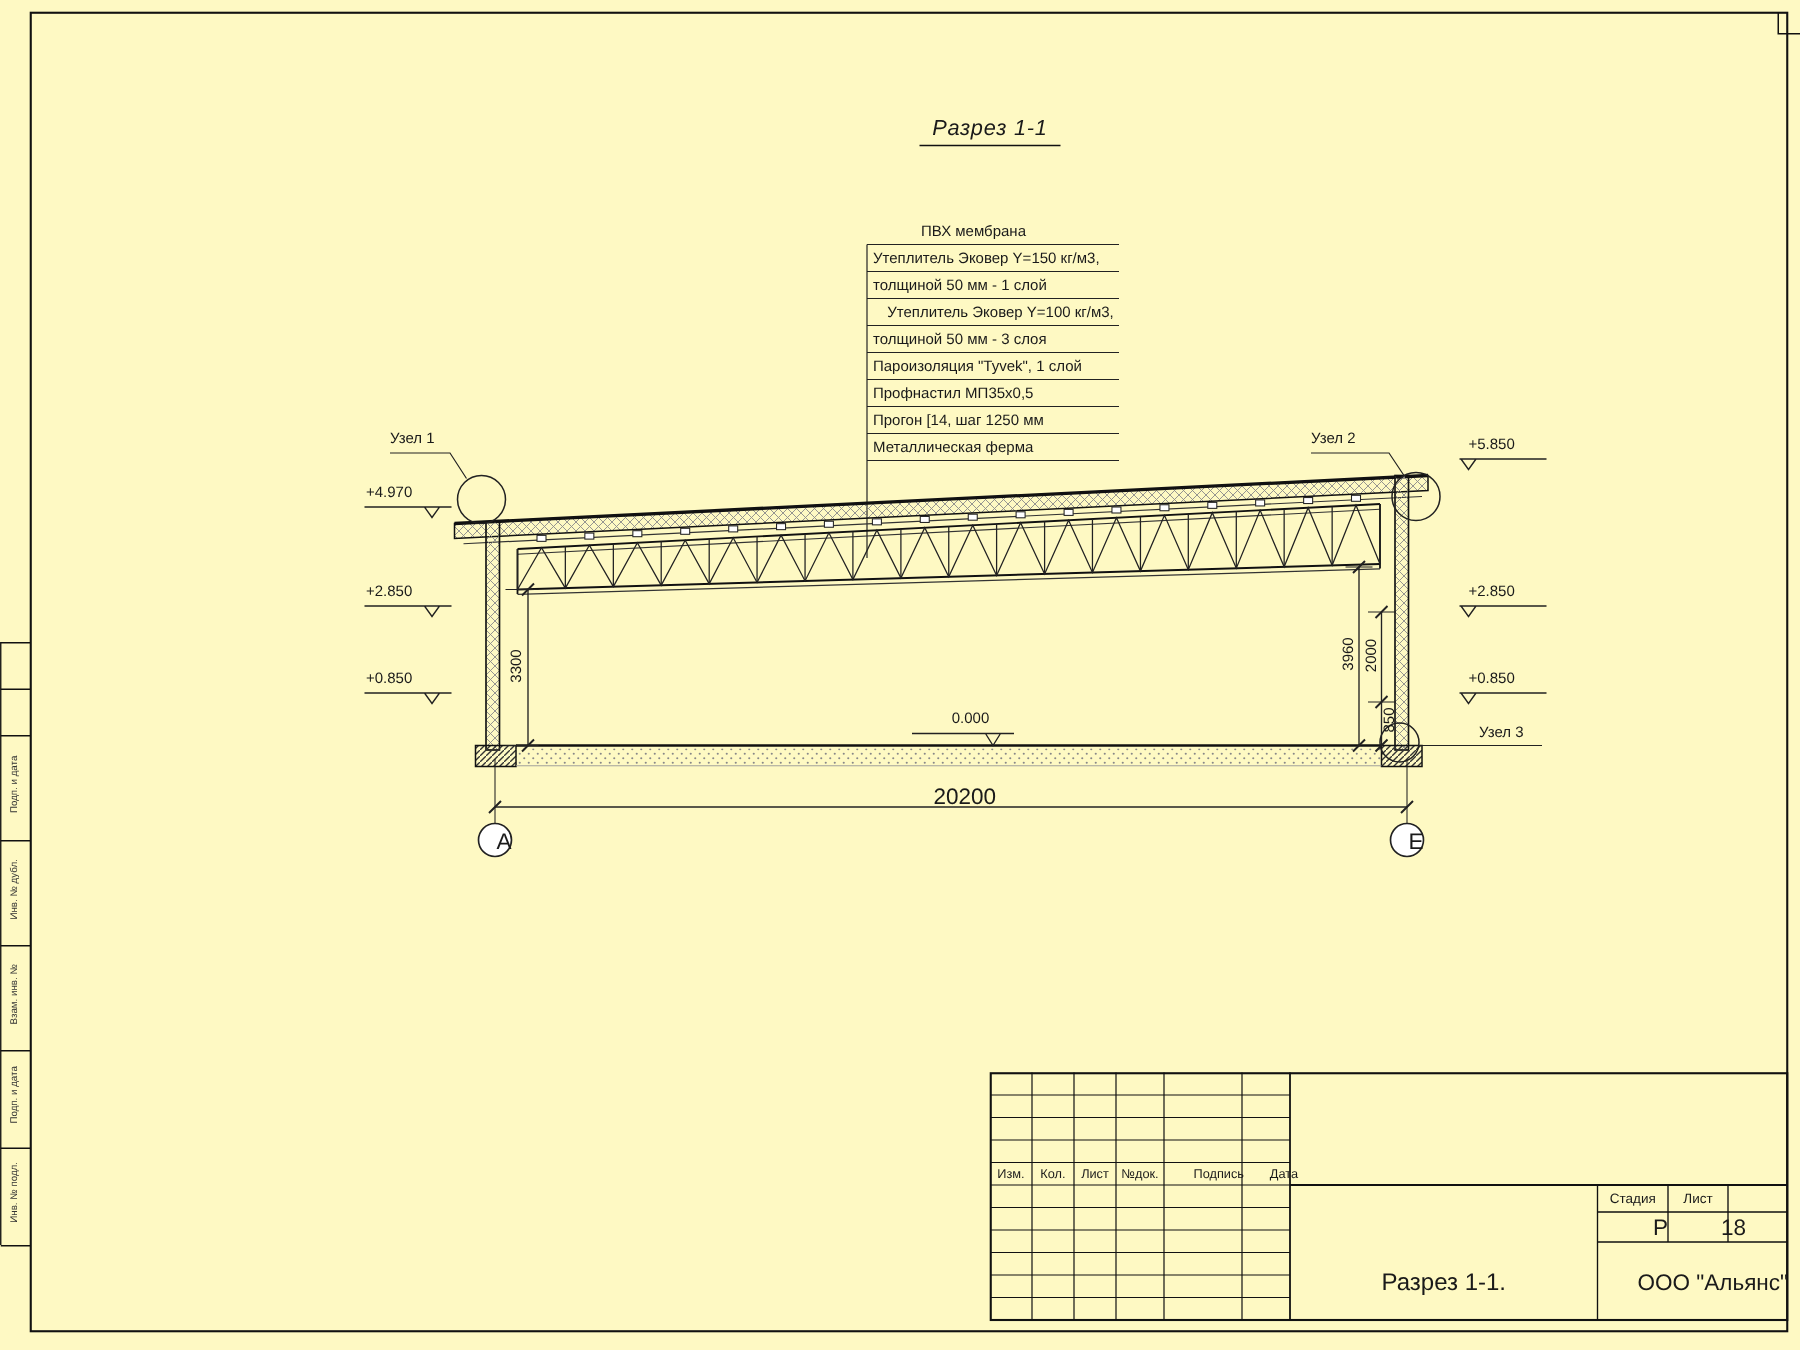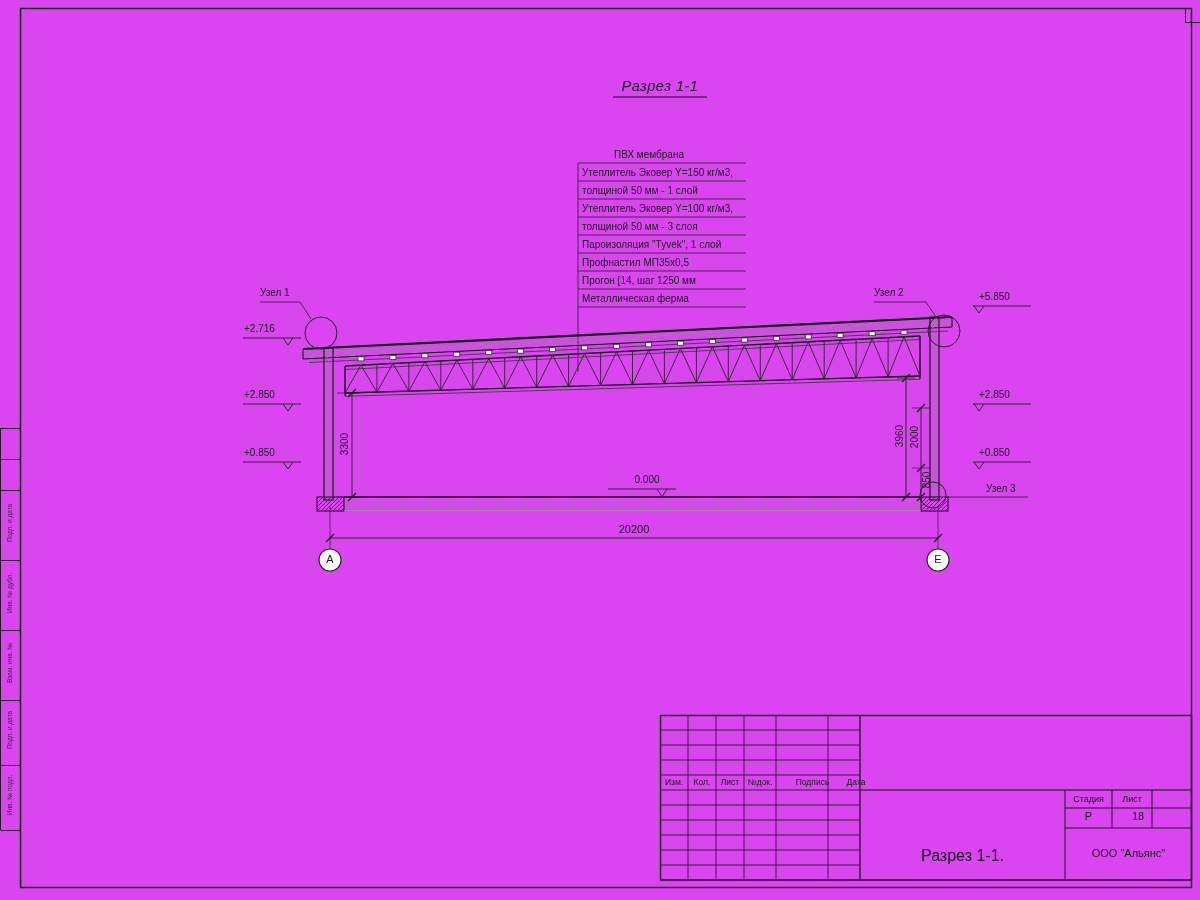--- a/index.html
+++ b/index.html
@@ -1,23 +1,23 @@
 <!DOCTYPE html>
 <html><head>
 <meta charset="utf-8">
 <style>
   html,body{margin:0;padding:0;background:#fff;}
-  .page{position:relative;width:1200px;height:900px;background:#d946ef;
+  .page{position:relative;width:1200px;height:900px;background:#fef9c3;
         font-family:"Liberation Sans",sans-serif;overflow:hidden;}
   .page svg{position:absolute;left:0;top:0;}
   .t{position:absolute;color:#1a1a1a;font-size:10px;line-height:1.2;white-space:nowrap;}
   .c{text-align:center;}
   .rot{transform:rotate(-90deg);}
   .small{font-size:8.5px;}
-  .med{font-size:11px;}
+  .med{font-size:15px;text-align:right;}
   .big{font-size:14.5px;font-style:italic;letter-spacing:.5px;}
   .name{font-size:16px;}
   .tiny{font-size:6.5px;color:#333;}
 </style>
 </head>
 <body>
 
 <div class="page">
 
 <svg width="1200" height="900" viewBox="0 0 1200 900">
@@ -170,32 +170,32 @@
     <path d="M1065 790 V880 M1112 790 V828 M1152 790 V828" stroke-width="0.9"></path>
     <path d="M1065 808 H1192 M1065 828 H1192" stroke-width="0.9"></path>
   </g>
 </svg>
 
 <div class="t big c" style="left:600px;top:78px;width:120px;">Разрез 1-1</div>
 
 <div class="t" style="left:582px;top:149px;width:170px;margin-left:32px;">ПВХ мембрана</div>
 <div class="t" style="left:582px;top:167px;width:170px;">Утеплитель Эковер Y=150 кг/м3,</div>
 <div class="t" style="left:582px;top:185px;width:170px;">толщиной 50 мм - 1 слой</div>
-<div class="t" style="left:582px;top:203px;width:170px;">Утеплитель Эковер Y=100 кг/м3,</div>
+<div class="t" style="left:582px;top:203px;width:170px;text-align:center;">Утеплитель Эковер Y=100 кг/м3,</div>
 <div class="t" style="left:582px;top:221px;width:170px;">толщиной 50 мм - 3 слоя</div>
 <div class="t" style="left:582px;top:239px;width:170px;">Пароизоляция "Tyvek", 1 слой</div>
 <div class="t" style="left:582px;top:257px;width:170px;">Профнастил МП35х0,5</div>
 <div class="t" style="left:582px;top:275px;width:170px;">Прогон [14, шаг 1250 мм</div>
 <div class="t" style="left:582px;top:293px;width:170px;">Металлическая ферма</div>
 
 <div class="t" style="left:260px;top:287px;width:54px;">Узел 1</div>
 <div class="t" style="left:874px;top:287px;width:54px;">Узел 2</div>
 <div class="t" style="left:974px;top:483px;width:54px;margin-left:12px;">Узел 3</div>
 
-<div class="t" style="left:244px;top:323px;width:50px;">+2.716</div>
+<div class="t" style="left:244px;top:323px;width:50px;">+4.970</div>
 <div class="t" style="left:244px;top:389px;width:50px;">+2.850</div>
 <div class="t" style="left:244px;top:447px;width:50px;">+0.850</div>
 <div class="t" style="left:979px;top:291px;width:50px;">+5.850</div>
 <div class="t" style="left:979px;top:389px;width:50px;">+2.850</div>
 <div class="t" style="left:979px;top:447px;width:50px;">+0.850</div>
 <div class="t c" style="left:622px;top:474px;width:50px;">0.000</div>
 
 <div class="t med c" style="left:604px;top:523px;width:60px;">20200</div>
 <div class="t c rot" style="left:320px;top:438px;width:50px;">3300</div>
 <div class="t c rot" style="left:875px;top:430px;width:50px;">3960</div>

